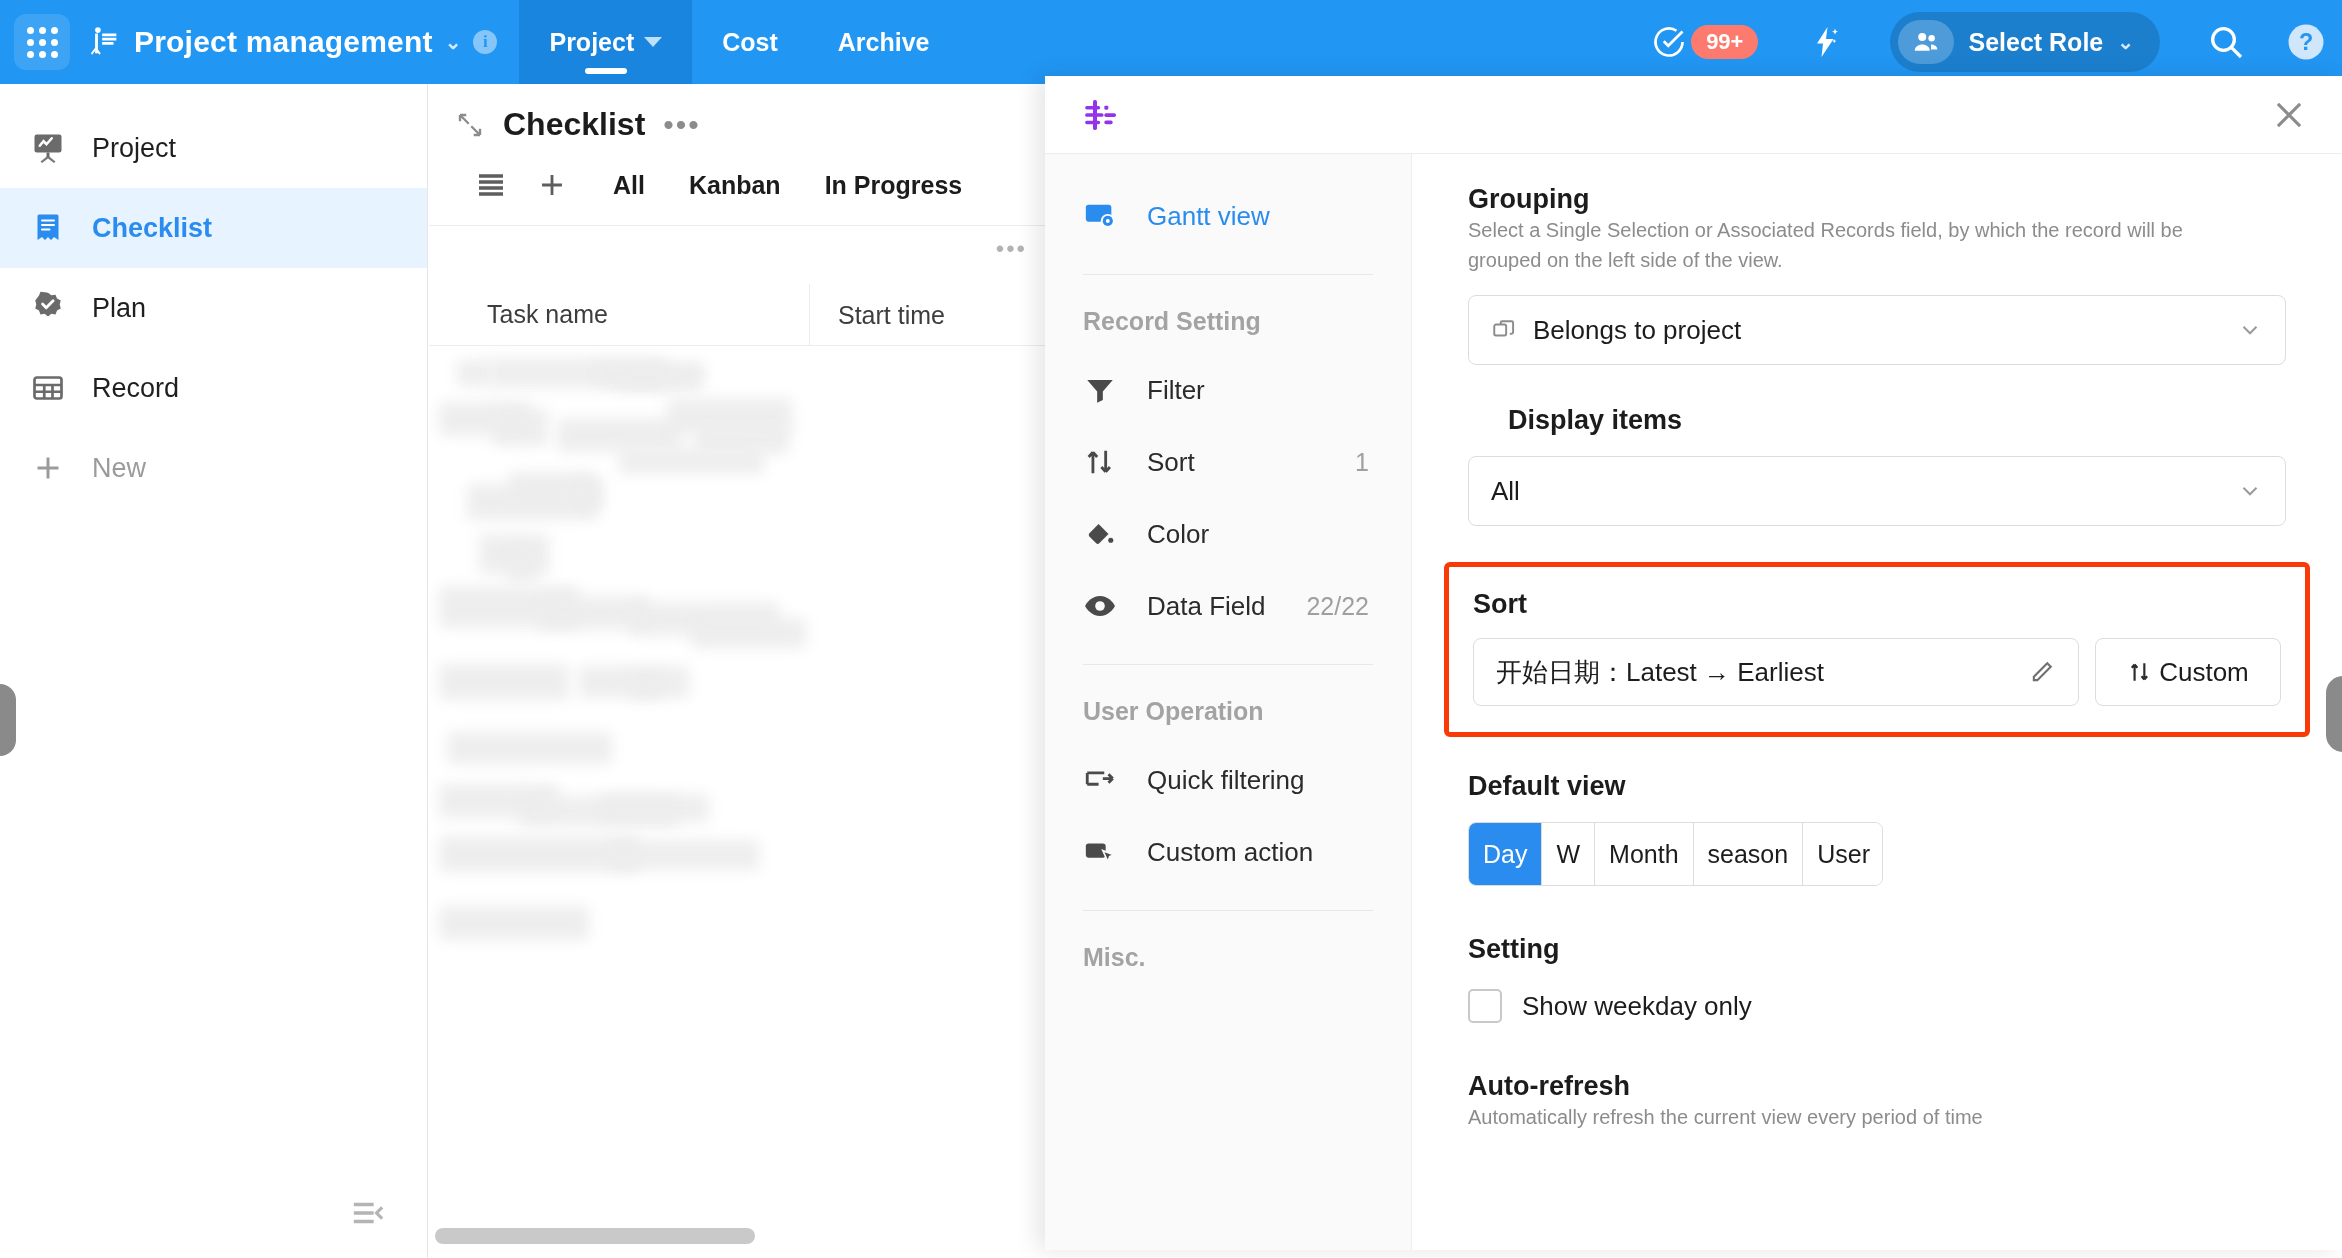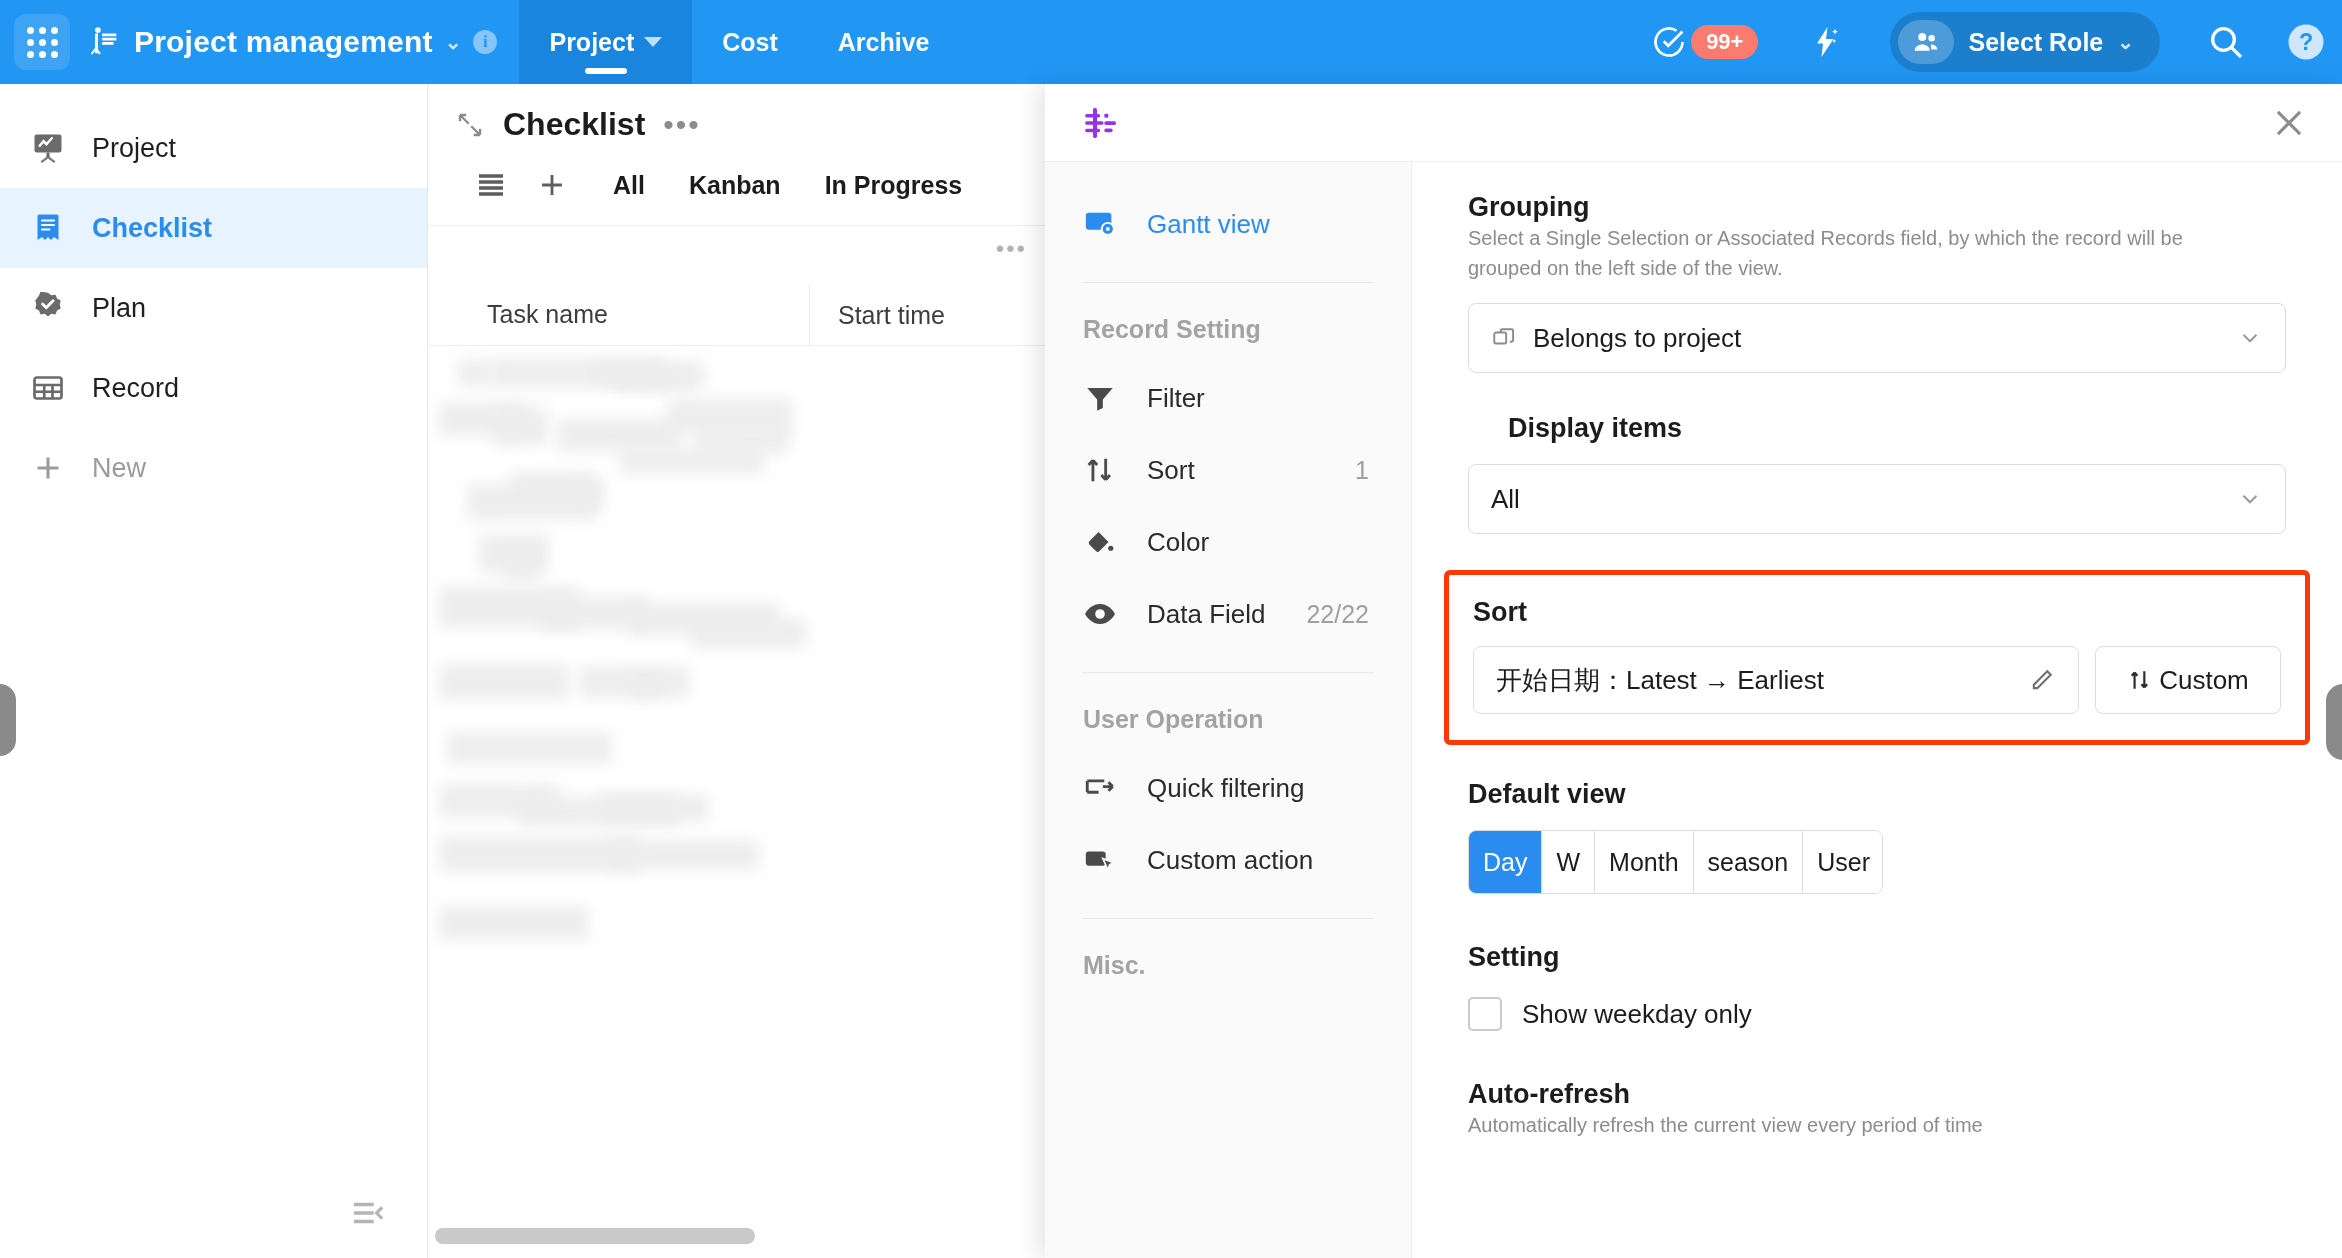--- a/index.html
+++ b/index.html
@@ -125,21 +125,21 @@
   .date-col { position:absolute; left: 855px; top: 0; }
   .num-col { position:absolute; left: 1020px; top: 0; }
 
   .hscroll {
     position:absolute; left: 435px; bottom: 14px; width: 320px; height: 16px;
     background: #c9c9c9; border-radius: 999px;
   }
 
   
   .panel {
-    position:absolute; top: 84px; left: 1045px; width: 1297px; height: 1174px;
+    position:absolute; top: 76px; left: 1045px; width: 1297px; height: 1174px;
     background: #fff; box-shadow: -8px 0 22px rgba(0,0,0,0.10);
   }
   .panel-head {
     height: 78px; display:flex; align-items:center; justify-content:space-between;
     padding: 0 34px 0 36px; border-bottom: 1px solid #ededed; background:#fff;
   }
   .panel-head-icon { width: 40px; height: 40px; color: #9333ea; }
   .panel-close { width: 38px; height: 38px; color:#8c8c8c; }
 
   .panel-body { display:flex; height: 1096px; }

